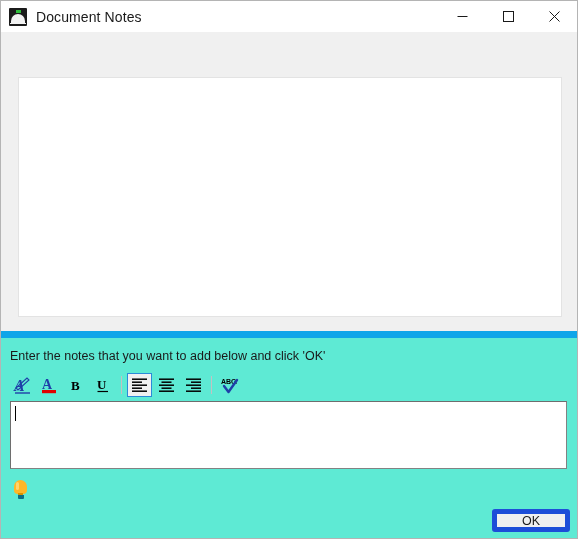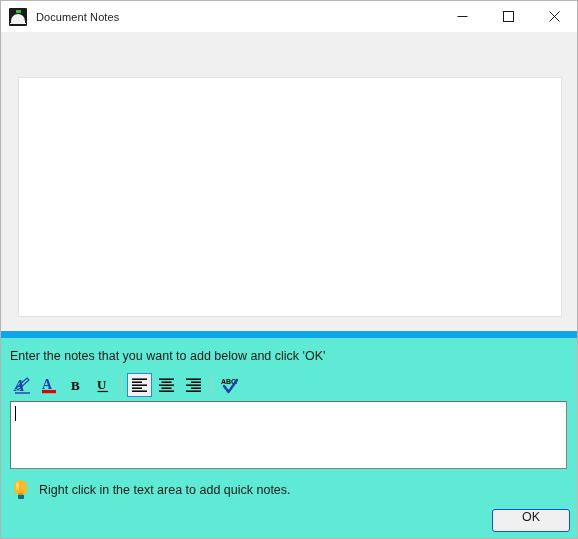--- a/index.html
+++ b/index.html
@@ -62,21 +62,21 @@
   }
   #title-icon .green {
     position: absolute;
     left: 7px;
     top: 2px;
     width: 5px;
     height: 3px;
     background: #2fbd3c;
   }
   #title-text {
-    font-size: 11px;
+    font-size: 14px;
     color: #1a1a1a;
     letter-spacing: 0.1px;
     white-space: nowrap;
   }
 
   #winbuttons {
     position: absolute;
     right: 0;
     top: 0;
     height: 31px;
@@ -283,23 +283,24 @@
 
   
   #ok-button {
     position: absolute;
     left: 491px;
     top: 508px;
     width: 78px;
     height: 23px;
     box-sizing: border-box;
     background: #f0f0f0;
-    border: 1px solid #1d4ed8;
+    border: 5px solid #1d4ed8;
     border-radius: 3px;
     display: flex;
+    align-items: center;
     justify-content: center;
     font-size: 12.5px;
     color: #1a1a1a;
   }
 </style>
 </head>
 <body>
 
 <div id="window">
 
@@ -425,21 +426,20 @@
       <span></span>
     </div>
 
     <div id="hint">
       <div id="bulb">
         <div class="glass"></div>
         <div class="shine"></div>
         <div class="neck"></div>
         <div class="base"></div>
       </div>
-      <div id="hint-text">Right click in the text area to add quick notes.</div>
     </div>
 
   </div>
 
   <div id="ok-button">
     <span>OK</span>
   </div>
 
 </div>
 

